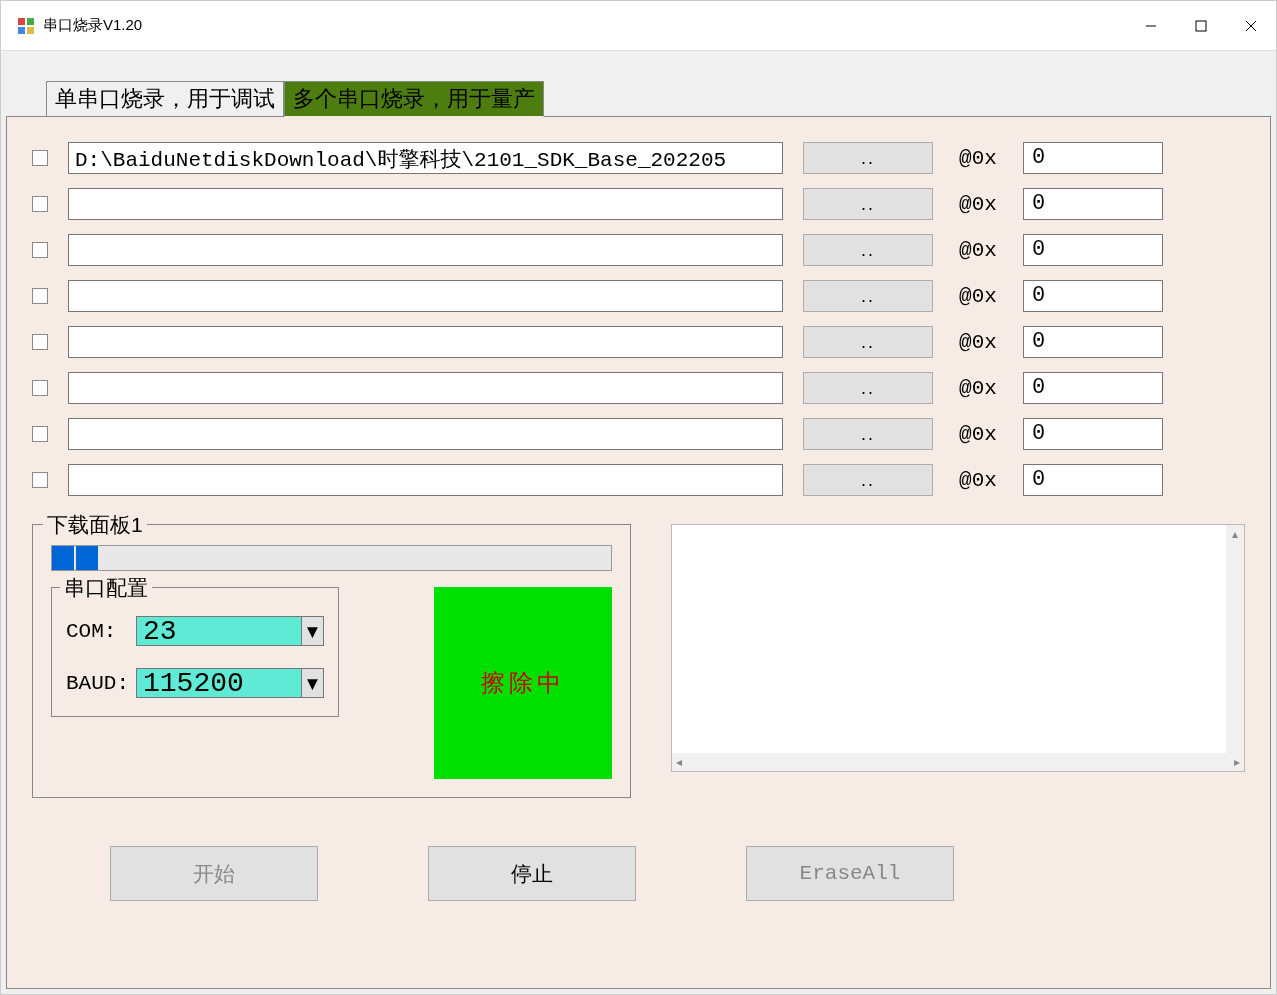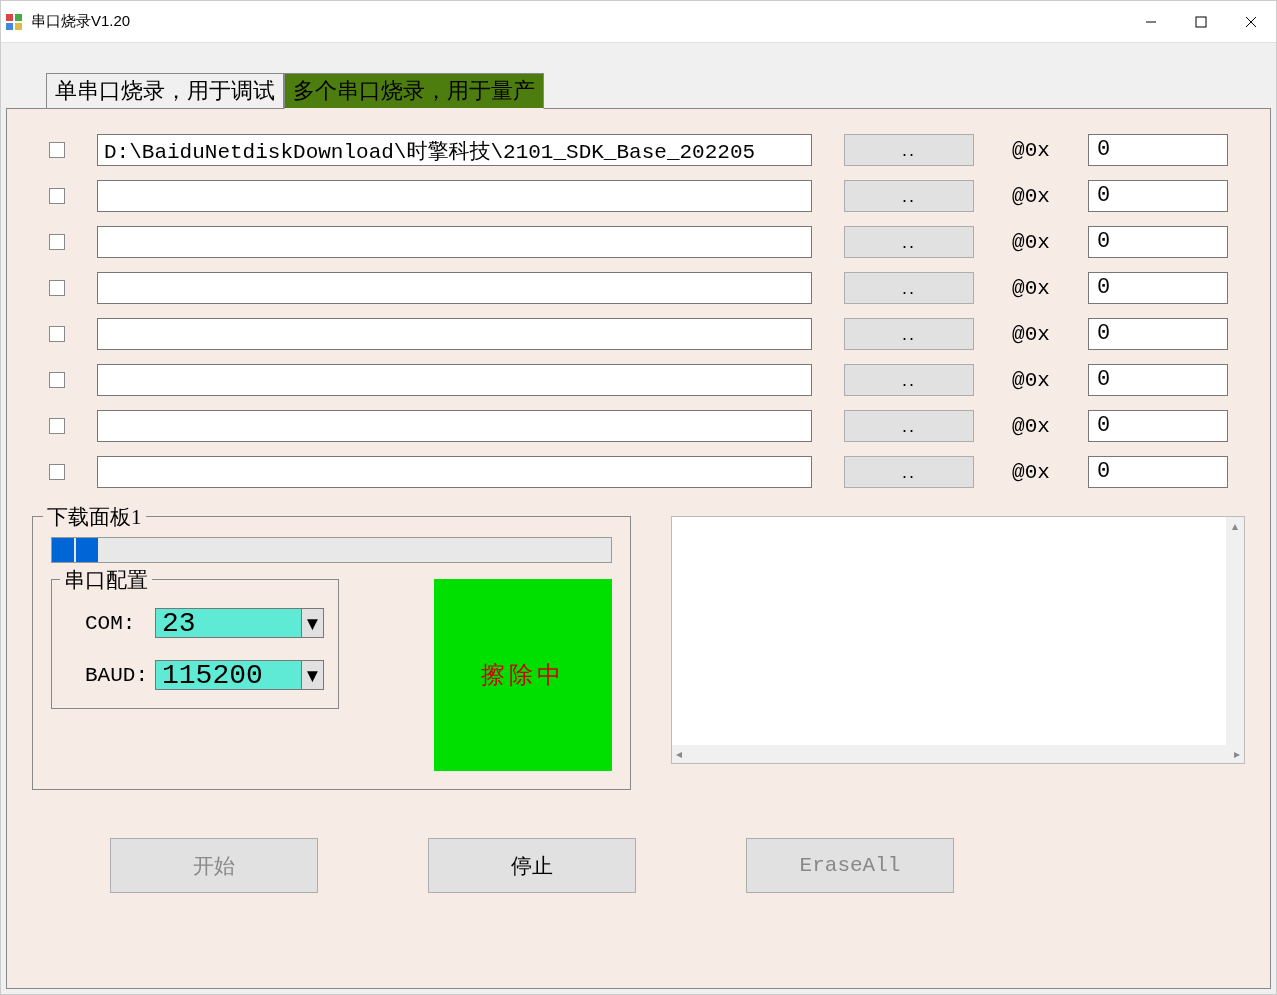--- a/index.html
+++ b/index.html
@@ -1,48 +1,48 @@
 <!DOCTYPE html>
 <html><head>
 <meta charset="utf-8">
 <style>
 * { box-sizing: border-box; margin: 0; padding: 0; }
 body { font-family: "SimSun", "Microsoft YaHei", sans-serif; background: #fff; overflow: hidden; }
 .window { width: 1277px; height: 995px; background: #fff; display: flex; flex-direction: column; border: 1px solid #ccc; }
-.titlebar { height: 42px; display: flex; align-items: center; padding: 0 0 0 4px; background: #fff; border-bottom: 1px solid #e0e0e0; }
+.titlebar { height: 50px; display: flex; align-items: center; padding: 0 0 0 16px; background: #fff; border-bottom: 1px solid #e0e0e0; }
 .titlebar-icon { width: 18px; height: 18px; margin-right: 8px; }
 .titlebar-title { font-size: 15px; color: #000; flex: 1; }
 .titlebar-controls { display: flex; height: 100%; }
 .titlebar-btn { width: 50px; height: 100%; display: flex; align-items: center; justify-content: center; font-size: 16px; color: #000; }
 .client { flex: 1; background: #f0f0f0; padding: 0; display: flex; flex-direction: column; }
 .tabs-row { display: flex; margin-top: 30px; margin-left: 5px; padding-left: 40px; }
 .tab { background: #4d7c0f; border: 1px solid #888; padding: 2px 8px; font-size: 22px; font-family: "SimSun", monospace; position: relative; }
 .tab.inactive { background: #f0f0f0; border-bottom: 1px solid #888; }
 .tab.active { border-bottom: 1px solid #f6ece5; position: relative; z-index: 2; }
 .tab-content { flex: 1; background: #f6ece5; border: 1px solid #888; margin: 0 5px 5px 5px; margin-top: -1px; padding: 25px 25px 20px 25px; display: flex; flex-direction: column; }
 .file-rows { display: flex; flex-direction: column; gap: 14px; }
-.file-row { display: flex; align-items: center; gap: 32px; justify-content: center; }
+.file-row { display: flex; align-items: center; gap: 20px; }
 .file-checkbox { width: 16px; height: 16px; border: 1px solid #888; background: #fff; flex-shrink: 0; }
 .file-path { flex: 0 0 715px; height: 32px; border: 1px solid #777; background: #fff; padding: 2px 6px; font-size: 21px; font-family: "Courier New", monospace; overflow: hidden; white-space: nowrap; }
 .browse-btn { width: 130px; height: 32px; background: #e1e1e1; border: 1px solid #adadad; display: flex; align-items: center; justify-content: center; font-size: 18px; letter-spacing: 2px; }
 .addr-label { font-size: 21px; font-family: "Courier New", monospace; width: 50px; text-align: center; }
 .addr-input { width: 140px; height: 32px; border: 1px solid #777; background: #fff; padding: 2px 8px; font-size: 22px; font-family: "Courier New", monospace; }
 .lower { display: flex; margin-top: 28px; gap: 40px; }
 .panel-group { border: 1px solid #888; position: relative; padding: 20px 18px 18px 18px; flex: 0 0 565px; }
-.panel-legend { position: absolute; top: -14px; left: 10px; background: #f6ece5; padding: 0 4px; font-size: 21px; font-family: Liberation Serif, serif; }
+.panel-legend { position: absolute; top: -14px; left: 10px; background: #f6ece5; padding: 0 4px; font-size: 21px; font-family: Liberation Sans, sans-serif; }
 .progress-bar { width: 100%; height: 26px; border: 1px solid #999; background: #e8e8e8; position: relative; margin-bottom: 16px; }
 .progress-fill { position: absolute; left: 0; top: 0; height: 100%; display: flex; }
 .progress-seg { background: #0066d6; height: 100%; }
 .progress-gap { width: 2px; background: transparent; }
 .lower-inner { display: flex; gap: 20px; align-items: flex-start; }
 .serial-group { border: 1px solid #888; position: relative; padding: 28px 14px 18px 14px; width: 288px; }
 .serial-legend { position: absolute; top: -14px; left: 8px; background: #f6ece5; padding: 0 4px; font-size: 21px; font-family: "SimSun", monospace; }
 .serial-row { display: flex; align-items: center; margin-bottom: 22px; }
 .serial-row:last-child { margin-bottom: 0; }
-.serial-label { font-size: 21px; font-family: "Courier New", monospace; width: 70px; margin-left: 19px; }
+.serial-label { font-size: 21px; font-family: "Courier New", monospace; width: 70px; }
 .serial-select { flex: 1; height: 30px; border: 1px solid #777; background: #5eead4; display: flex; align-items: center; padding: 0 6px; position: relative; font-size: 28px; font-family: "Courier New", monospace; text-align: right; }
 .serial-select-arrow { position: absolute; right: 0; top: 0; width: 22px; height: 100%; background: #e1e1e1; border-left: 1px solid #777; display: flex; align-items: center; justify-content: center; }
 .status-box { width: 178px; height: 192px; background: #00e000; display: flex; align-items: center; justify-content: center; font-size: 24px; color: #cc0000; font-family: "SimSun", monospace; letter-spacing: 4px; margin-left: 75px; }
 .log-area { flex: 1; border: 1px solid #bbb; background: #fff; height: 248px; position: relative; }
 .log-scroll-v { position: absolute; right: 0; top: 0; width: 18px; height: calc(100% - 18px); background: #f0f0f0; display: flex; align-items: flex-start; justify-content: center; padding-top: 2px; }
 .log-scroll-h { position: absolute; left: 0; bottom: 0; height: 18px; width: 100%; background: #f0f0f0; display: flex; align-items: center; justify-content: space-between; padding: 0 4px; }
 .scroll-arrow { color: #888; font-size: 12px; }
 .action-row { display: flex; gap: 110px; margin-top: 48px; margin-left: 78px; }
 .action-btn { width: 208px; height: 55px; background: #e1e1e1; border: 1px solid #adadad; display: flex; align-items: center; justify-content: center; font-size: 21px; font-family: "SimSun", monospace; }
 .action-btn.disabled { color: #888; }

